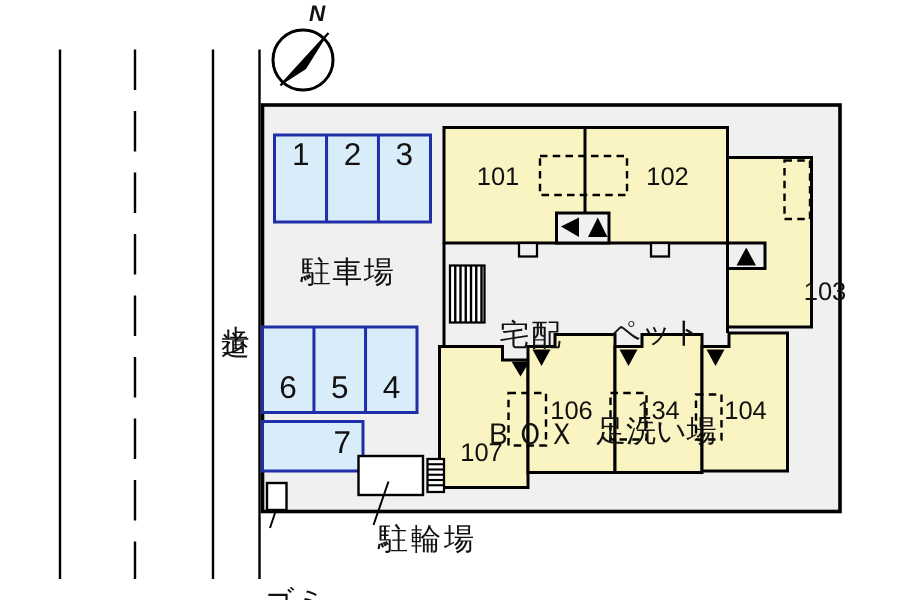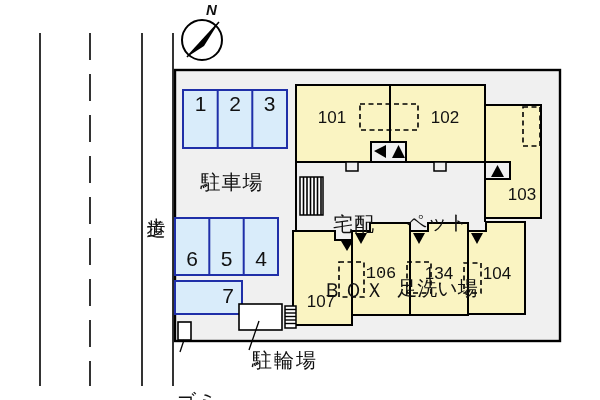--- a/index.html
+++ b/index.html
@@ -117,23 +117,23 @@
   <div class="lbl pnum" style="left:218px;top:92px;width:34px;">2</div>
   <div class="lbl pnum" style="left:252px;top:92px;width:35px;">3</div>
 
   <div class="lbl pnum" style="left:175px;top:247px;width:34px;">6</div>
   <div class="lbl pnum" style="left:209px;top:247px;width:35px;">5</div>
   <div class="lbl pnum" style="left:244px;top:247px;width:34px;">4</div>
   <div class="lbl pnum" style="left:198px;top:284px;width:36px;text-align:right;">7</div>
 
   <div class="lbl num" style="left:302px;top:109px;width:60px;">101</div>
   <div class="lbl num" style="left:415px;top:109px;width:60px;">102</div>
-  <div class="lbl num" style="left:486px;top:186px;width:72px;">103</div>
+  <div class="lbl num" style="left:486px;top:186px;width:54px;padding-left:37px;">103</div>
   <div class="lbl num" style="left:295px;top:277px;width:52px;margin-top:16px;">107</div>
-  <div class="lbl num" style="left:353px;top:265px;width:56px;font-family:Liberation Mono, monospace;">106</div>
+  <div class="lbl num" style="left:353px;top:265px;width:56px;">106</div>
   <div class="lbl num" style="left:411px;top:265px;width:56px;">134</div>
   <div class="lbl num" style="left:469px;top:265px;width:56px;">104</div>
 
   <div class="lbl jp two-line center" style="left:315px;top:169px;width:78px;text-align:center;">
     <span>宅配</span>
     <span>ＢＯＸ</span>
   </div>
 
   <div class="lbl jp two-line center" style="left:385px;top:167px;width:105px;letter-spacing:0;">
     <span>ペット</span>

